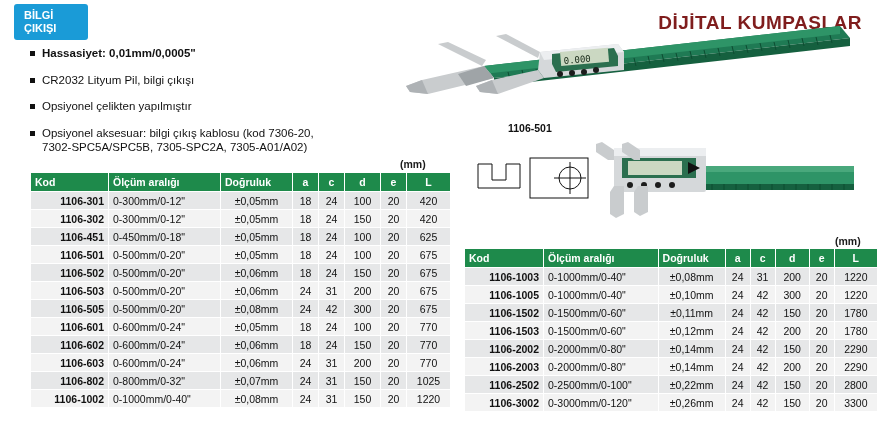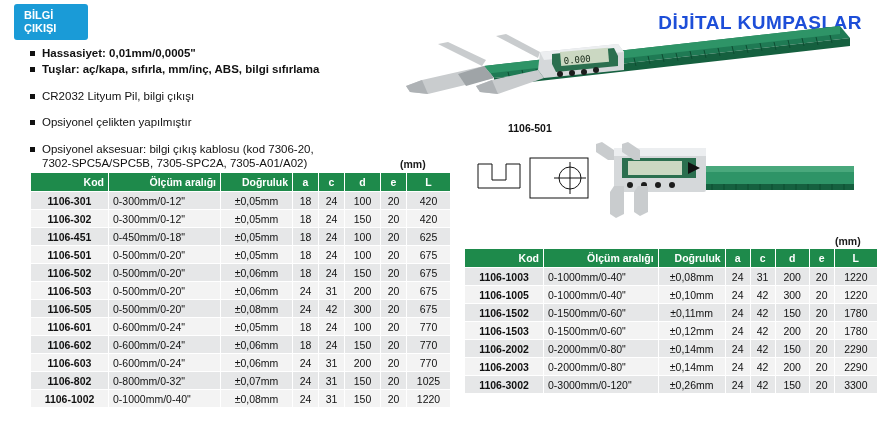--- a/index.html
+++ b/index.html
@@ -40,21 +40,21 @@
   .badge span { display: block; }
 
   
   .title {
     position: absolute;
     right: 16px;
     top: 12px;
     font-size: 19px;
     font-weight: bold;
     letter-spacing: .5px;
-    color: #1d4ed8;
+    color: #7f1d1d;
   }
 
   
   .features {
     position: absolute;
     left: 30px;
     top: 46px;
     width: 420px;
   }
   .feat {
@@ -100,33 +100,33 @@
     border: 1px solid #ffffff;
     padding: 0 4px;
     height: 18px;
     box-sizing: border-box;
     white-space: nowrap;
   }
   table.spec thead th {
     background: #1e8a4b;
     color: #ffffff;
     font-weight: bold;
-    text-align: right;
+    text-align: left;
     height: 19px;
   }
   table.spec tbody td {
     background: #e6e7e8;
     color: #111;
   }
   table.spec tbody tr:nth-child(even) td {
     background: #f3f3f3;
   }
   table.spec td.code {
     font-weight: bold;
-    text-align: center;
+    text-align: right;
   }
   table.spec td.range { text-align: left; }
   table.spec td.acc { text-align: center; }
   table.spec td.num { text-align: center; }
   table.spec th.num { text-align: center; }
 
   
   #table-left { left: 30px; top: 172px; }
   #table-left col.c-code  { width: 78px; }
   #table-left col.c-range { width: 112px; }
@@ -185,24 +185,20 @@
     <span>BİLGİ</span>
     <span>ÇIKIŞI</span>
   </div>
 
   <div class="title">DİJİTAL KUMPASLAR</div>
 
   <div class="features">
     <div class="feat">
       <span class="bullet"></span>
       <span>Hassasiyet: 0,01mm/0,0005"</span>
-    </div>
-    <div class="feat">
-      <span class="bullet"></span>
-      <span>Tuşlar: aç/kapa, sıfırla, mm/inç, ABS, bilgi sıfırlama</span>
     </div>
     <div class="feat normal">
       <span class="bullet"></span>
       <span>CR2032 Lityum Pil, bilgi çıkışı</span>
     </div>
     <div class="feat normal">
       <span class="bullet"></span>
       <span>Opsiyonel çelikten yapılmıştır</span>
     </div>
     <div class="feat normal">
@@ -551,20 +547,30 @@
         <td class="code">1106-2003</td>
         <td class="range">0-2000mm/0-80"</td>
         <td class="acc">±0,14mm</td>
         <td class="num">24</td>
         <td class="num">42</td>
         <td class="num">200</td>
         <td class="num">20</td>
         <td class="num">2290</td>
       </tr>
       <tr>
+        <td class="code">1106-2502</td>
+        <td class="range">0-2500mm/0-100"</td>
+        <td class="acc">±0,22mm</td>
+        <td class="num">24</td>
+        <td class="num">42</td>
+        <td class="num">150</td>
+        <td class="num">20</td>
+        <td class="num">2800</td>
+      </tr>
+      <tr>
         <td class="code">1106-3002</td>
         <td class="range">0-3000mm/0-120"</td>
         <td class="acc">±0,26mm</td>
         <td class="num">24</td>
         <td class="num">42</td>
         <td class="num">150</td>
         <td class="num">20</td>
         <td class="num">3300</td>
       </tr>
     </tbody>

